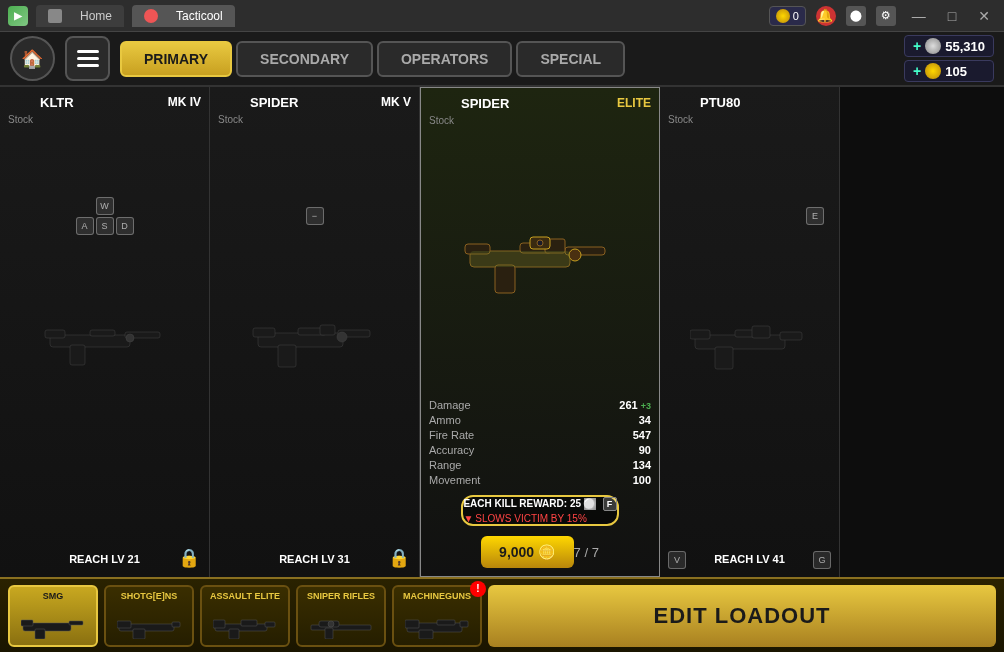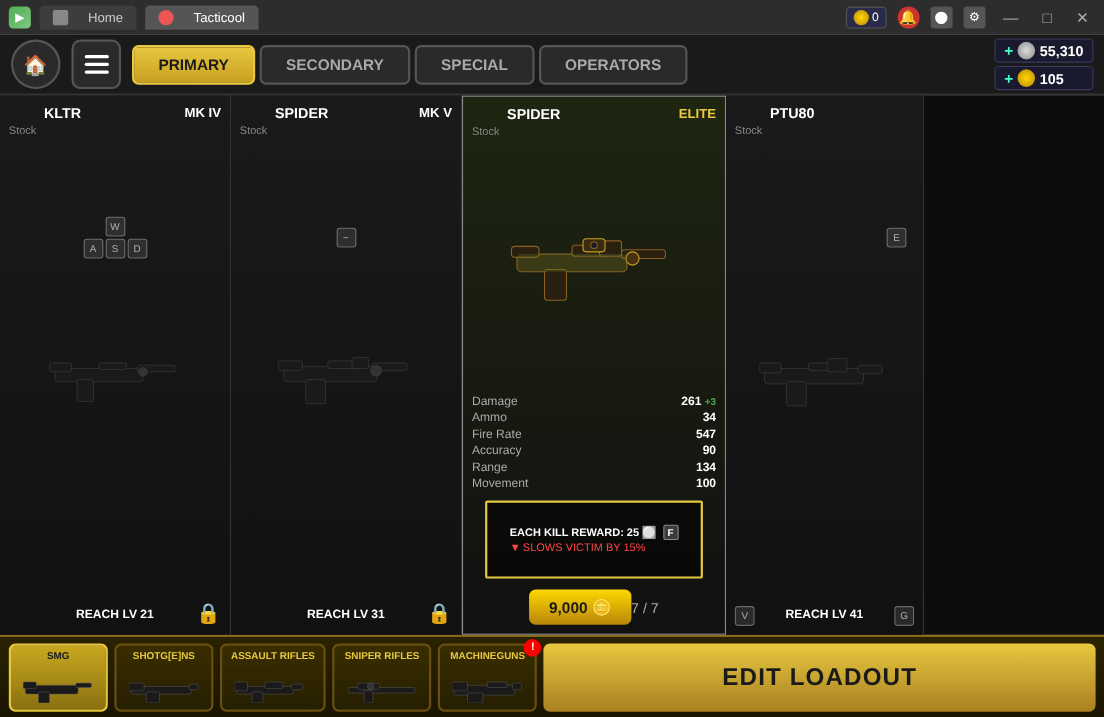--- a/index.html
+++ b/index.html
@@ -258,23 +258,23 @@
       font-size: 11px;
       margin-bottom: 3px;
     }
     .stat-label { color: #aaa; }
     .stat-value { color: white; font-weight: bold; }
     .stat-bonus { color: #4caf50; font-size: 10px; }
 
     .perk-box {
       border: 2px solid #e8c840;
       background: rgba(0,0,0,0.5);
-      padding: 20px;
+      padding: 0;
       margin: 6px 0;
-      border-radius: 2px;
+      border-radius: 12px;
     }
     .perk-line {
       font-size: 10px;
       color: white;
       font-weight: bold;
       margin-bottom: 2px;
     }
     .perk-line2 {
       font-size: 10px;
       color: #ff4444;
@@ -431,24 +431,24 @@
       <div class="menu-line"></div>
     </div>
     <div class="nav-tabs">
       <div class="nav-tab active">
         <span>PRIMARY</span>
       </div>
       <div class="nav-tab">
         <span>SECONDARY</span>
       </div>
       <div class="nav-tab">
+        <span>OPERATORS</span>
+      </div>
+      <div class="nav-tab">
         <span>SPECIAL</span>
-      </div>
-      <div class="nav-tab">
-        <span>OPERATORS</span>
       </div>
     </div>
     <div class="currency-area">
       <div class="currency-row">
         <span class="currency-plus">+</span>
         <div class="currency-icon-silver"></div>
         <span class="currency-amount">55,310</span>
       </div>
       <div class="currency-row">
         <span class="currency-plus">+</span>
@@ -663,21 +663,21 @@
             <rect x="2" y="9" width="55" height="7" rx="2"></rect>
             <rect x="55" y="7" width="8" height="5" rx="1"></rect>
             <rect x="16" y="14" width="12" height="10" rx="1"></rect>
             <rect x="0" y="6" width="14" height="7" rx="1"></rect>
           </g>
         </svg>
       </div>
     </div>
 
     <div class="category-btn">
-      <span class="category-label">ASSAULT RIFLES</span>
+      <span class="category-label">ASSAULT ELITE</span>
       <div class="category-weapon-icon">
         <svg width="65" height="24" viewBox="0 0 65 24">
           <g fill="#1a1a1a" stroke="#555" stroke-width="0.5">
             <rect x="2" y="9" width="52" height="7" rx="2"></rect>
             <rect x="52" y="7" width="10" height="5" rx="1"></rect>
             <rect x="16" y="14" width="10" height="10" rx="1"></rect>
             <rect x="0" y="5" width="12" height="8" rx="1"></rect>
             <rect x="28" y="5" width="16" height="6" rx="1"></rect>
           </g>
         </svg>

